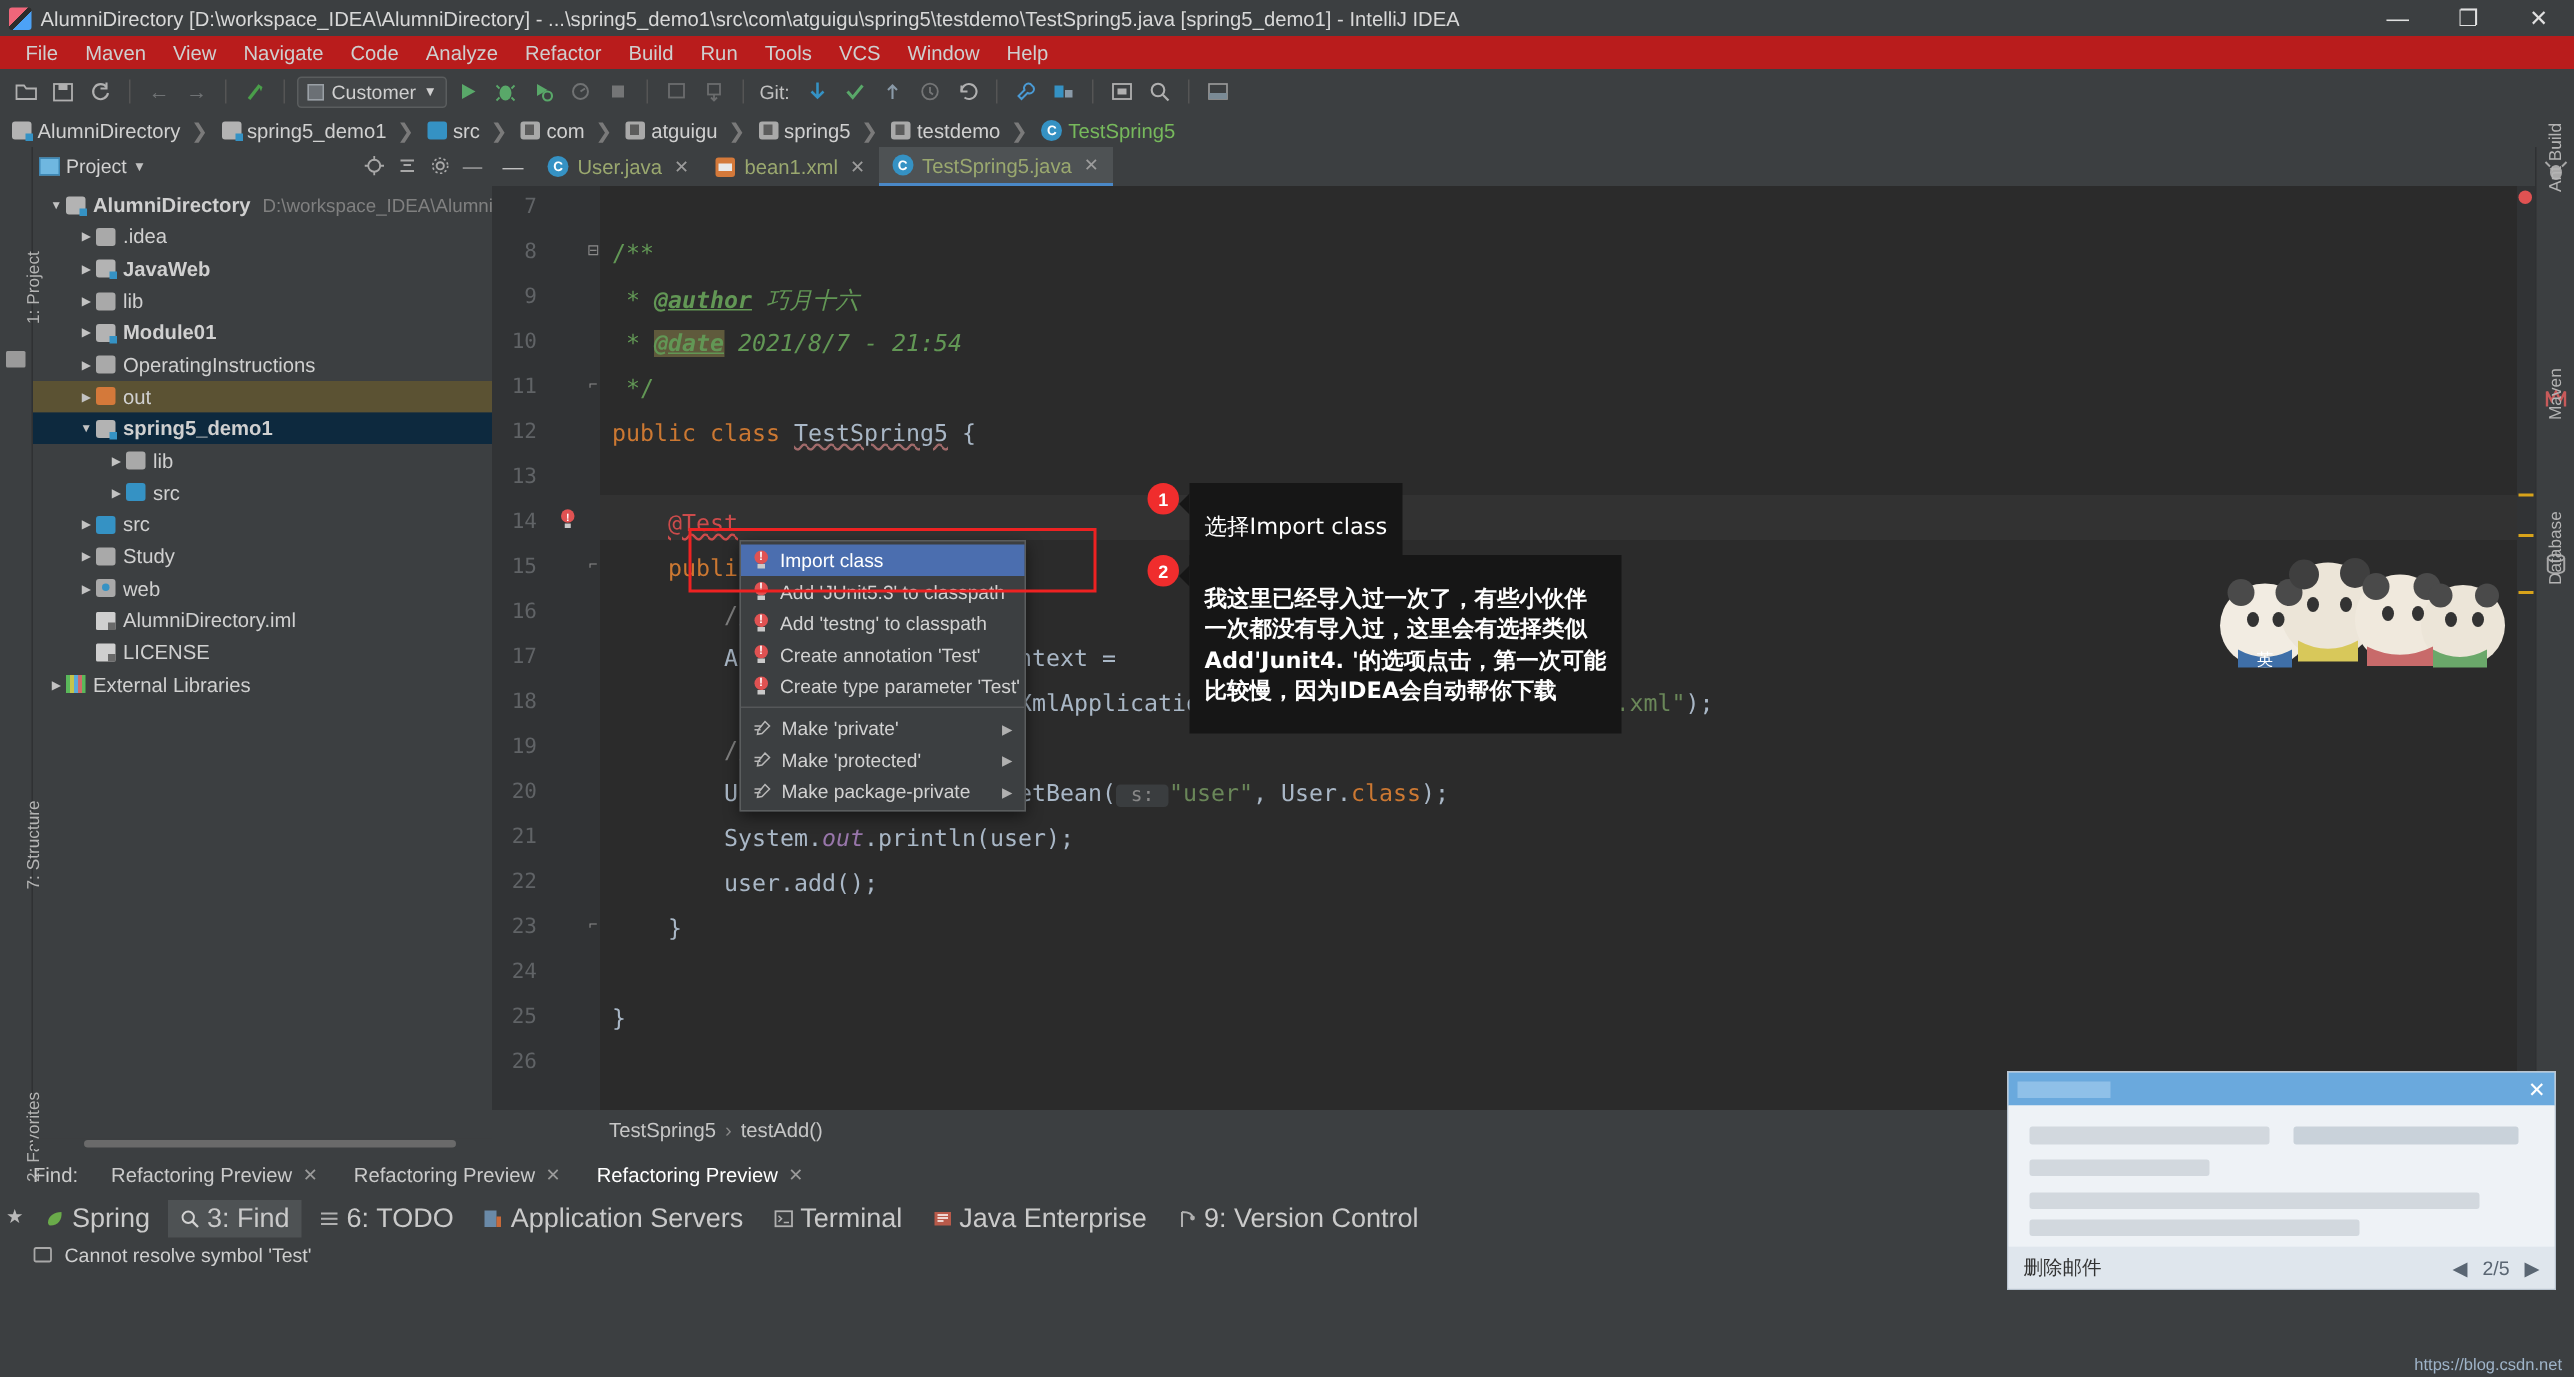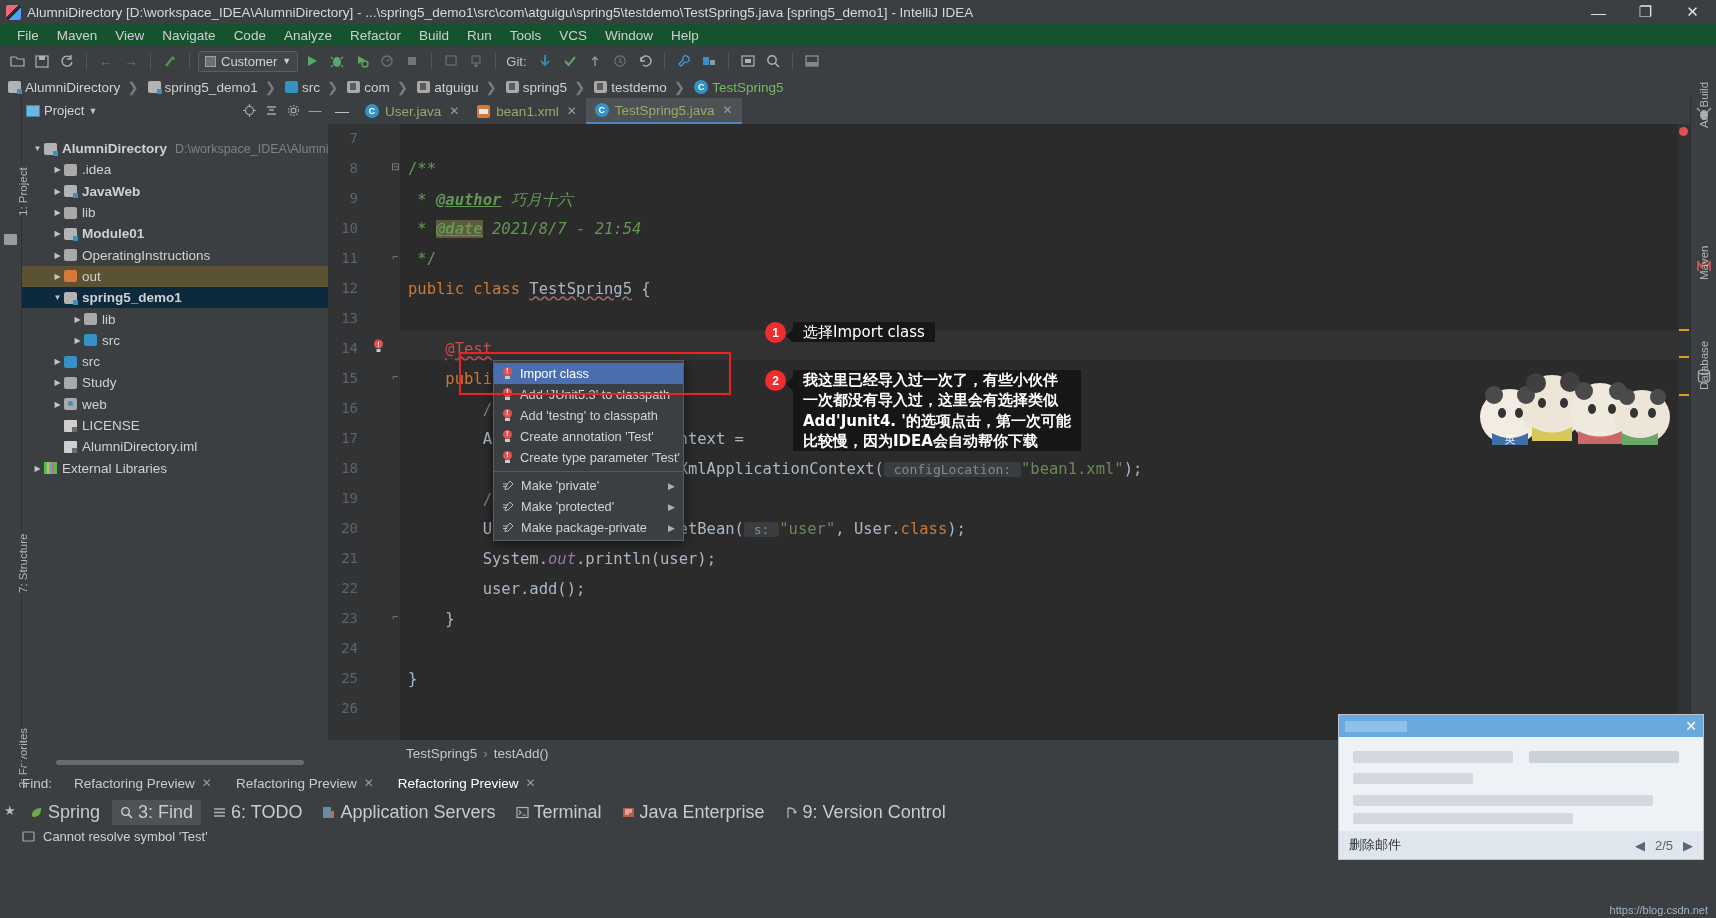--- a/index.html
+++ b/index.html
@@ -22,21 +22,21 @@
     width: 15px; height: 15px; margin-right: 6px; flex: 0 0 auto;
     background: linear-gradient(135deg,#f0667a 0%,#f0667a 42%,#2d2d2d 42%,#2d2d2d 58%,#4ca2f7 58%);
     border-radius: 2px;
   }
   .titlebar .ttl { white-space: nowrap; overflow: hidden; }
   .winbtns { position: absolute; right: 0; top: 0; height: 24px; display: flex; }
   .winbtn { width: 47px; height: 24px; display: flex; align-items: center; justify-content: center;
             color: #e0e0e0; font-size: 15px; }
 
   
-  .menubar { height: 22px; background: #14532d; display: flex; align-items: center; padding-left: 8px; }
+  .menubar { height: 22px; background: #b91c1c; display: flex; align-items: center; padding-left: 8px; }
   .menubar .mi { padding: 2px 9px; font-size: 13.5px; color: #cfcfcf; }
 
   
   .toolbar { height: 30px; background: #3c3f41; display: flex; align-items: center; padding: 0 6px; gap: 3px; }
   .tb-ico { width: 22px; height: 22px; display: flex; align-items: center; justify-content: center;
             font-size: 14px; color: #acacac; }
   .tb-sep { width: 1px; height: 16px; background: #555; margin: 0 5px; }
   .runcfg {
     display: flex; align-items: center; gap: 5px; height: 21px; padding: 0 6px;
     border: 1px solid #5a5d5e; border-radius: 3px; background: #434648; font-size: 13px; color: #cfcfcf;
@@ -62,21 +62,21 @@
   
   .body { display: flex; height: 668px; }
 
   
   .vstrip { width: 22px; background: #3c3f41; position: relative; flex: 0 0 auto; border-right: 1px solid #2f3133; }
   .vlabel { position: absolute; left: 2px; white-space: nowrap; font-size: 11.5px; color: #b4b4b4;
             transform-origin: left top; }
   .vlabel.rot { transform: rotate(-90deg); }
 
   
-  .projpanel { width: 306px; background: #3c3f41; display: flex; flex-direction: column; flex: 0 0 auto; gap: 12px; }
+  .projpanel { width: 306px; background: #3c3f41; display: flex; flex-direction: column; flex: 0 0 auto; }
   .projhdr { height: 25px; display: flex; align-items: center; padding: 0 4px; gap: 4px; }
   .projhdr .pico { width: 14px; height: 12px; background: #6fb7e0; border: 1px solid #3e88b5; flex:0 0 auto;}
   .projhdr .ptxt { font-size: 13px; color: #d2d2d2; }
   .projhdr .chev { color: #c0c0c0; font-size: 9px; }
   .projhdr .sp { flex: 1; }
   .projhdr .hico { width: 18px; height: 18px; display: flex; align-items: center; justify-content: center;
                    font-size: 13px; color: #a8a8a8; }
   .tree { flex: 1; overflow: hidden; font-size: 13.5px; padding-top: 3px; position: relative; }
   .trow { height: 21.3px; display: flex; align-items: center; white-space: nowrap; color: #d0d0d0; }
   .trow.sel { background: #0d293e; }
@@ -168,21 +168,21 @@
   .subarrow { margin-left: auto; color: #b0b0b0; font-size: 9px; }
 
   
   .redrect { position: absolute; border: 2px solid #ee2222; z-index: 50; pointer-events: none; }
 
   
   .callout { position: absolute; z-index: 60; display: flex; align-items: flex-start; }
   .badge { width: 21px; height: 21px; border-radius: 50%; background: #f02d2d; color: #fff;
            font-size: 12px; display: flex; align-items: center; justify-content: center; flex: 0 0 auto;
            font-weight: bold; }
-  .bubble { background: #161616; color: #ffffff; padding: 0 10px; font-size: 15px; line-height: 1.35;
+  .bubble { background: #161616; color: #ffffff; padding: 19px 10px; font-size: 15px; line-height: 1.35;
             position: relative; margin-left: 7px; font-family: "DejaVu Sans", sans-serif; }
   .bubble::before { content: ''; position: absolute; left: -7px; top: 7px; border-top: 7px solid transparent;
                     border-bottom: 7px solid transparent; border-right: 7px solid #161616; }
   .bubble.big { font-size: 15px; font-weight: bold; }
 
   
   .sticker { position: absolute; right: 34px; top: 355px; width: 210px; height: 95px; z-index: 20; }
 
   
   .adpopup { position: absolute; right: 12px; bottom: 58px; width: 366px; height: 146px;
@@ -505,25 +505,25 @@
           <span class="fi dirgrey"></span>
           <span class="nm">Study</span>
         </div>
         <div class="trow" style="padding-left:29px">
           <span class="arrow">▶</span>
           <span class="fi webdir"></span>
           <span class="nm">web</span>
         </div>
         <div class="trow" style="padding-left:42px">
           <span class="fi iml"></span>
-          <span class="nm">LICENSE</span>
+          <span class="nm">AlumniDirectory.iml</span>
         </div>
         <div class="trow" style="padding-left:42px">
           <span class="fi iml"></span>
-          <span class="nm">AlumniDirectory.iml</span>
+          <span class="nm">LICENSE</span>
         </div>
         <div class="trow" style="padding-left:9px">
           <span class="arrow">▶</span>
           <span class="libico"></span>
           <span class="nm">External Libraries</span>
         </div>
       </div>
 
       <div class="projscroll">
         <div class="thumb"></div>

